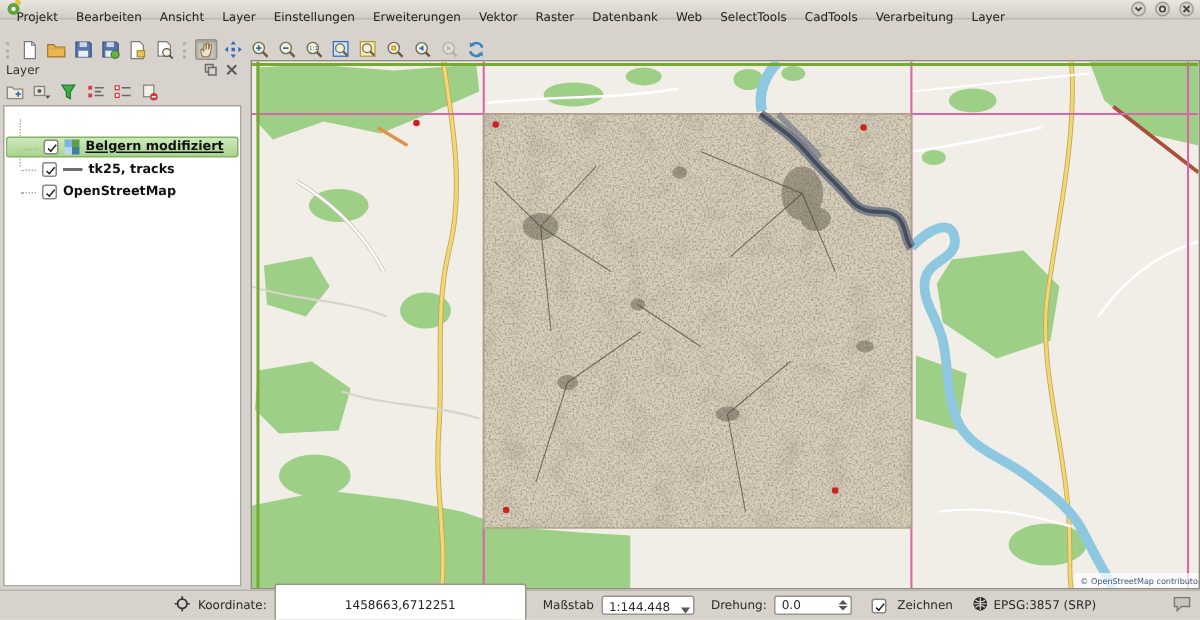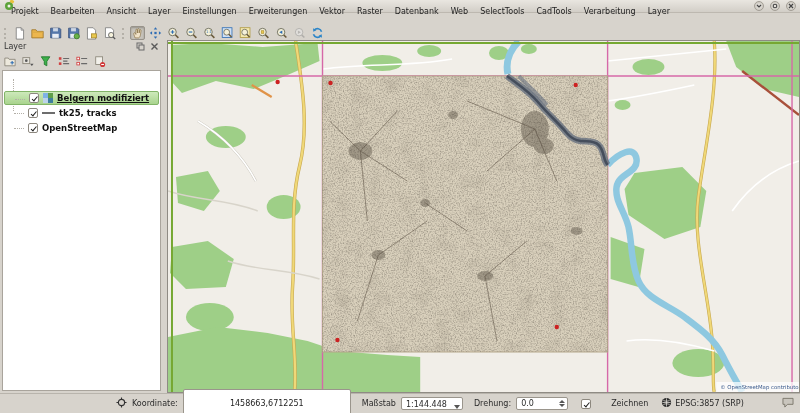--- a/index.html
+++ b/index.html
@@ -70,21 +70,21 @@
   .combo { height:13px; width:62px; background:#fff; border:1px solid #9a958c; border-radius:2px;
     display:flex; align-items:flex-end; padding:0 2px 0 4px; }
   .combo .val { flex:1; }
   .arrow-down { width:0; height:0; border-left:3px solid transparent; border-right:3px solid transparent; border-top:4px solid #555; }
   .spin { height:13px; width:52px; background:#fff; border:1px solid #9a958c; border-radius:2px;
     display:flex; align-items:center; padding-left:4px; }
   .spin .val { flex:1; }
   .spin .btns { display:flex; flex-direction:column; gap:1px; padding-right:2px; }
   .arrow-up-s { width:0;height:0;border-left:3px solid transparent;border-right:3px solid transparent;border-bottom:3px solid #555; }
   .arrow-down-s { width:0;height:0;border-left:3px solid transparent;border-right:3px solid transparent;border-top:3px solid #555; }
-  .sb-check { display:flex; align-items:flex-start; gap:16px; margin-left:8px; }
+  .sb-check { display:flex; align-items:flex-start; gap:3px; margin-left:8px; }
   .crs { display:flex; align-items:center; gap:3px; margin-left:8px; }
   .spacer { flex:1; }
 </style>
 </head>
 <body>
 
 <div id="app">
 
   <div id="titlebar">
     <span style="z-index:2">

